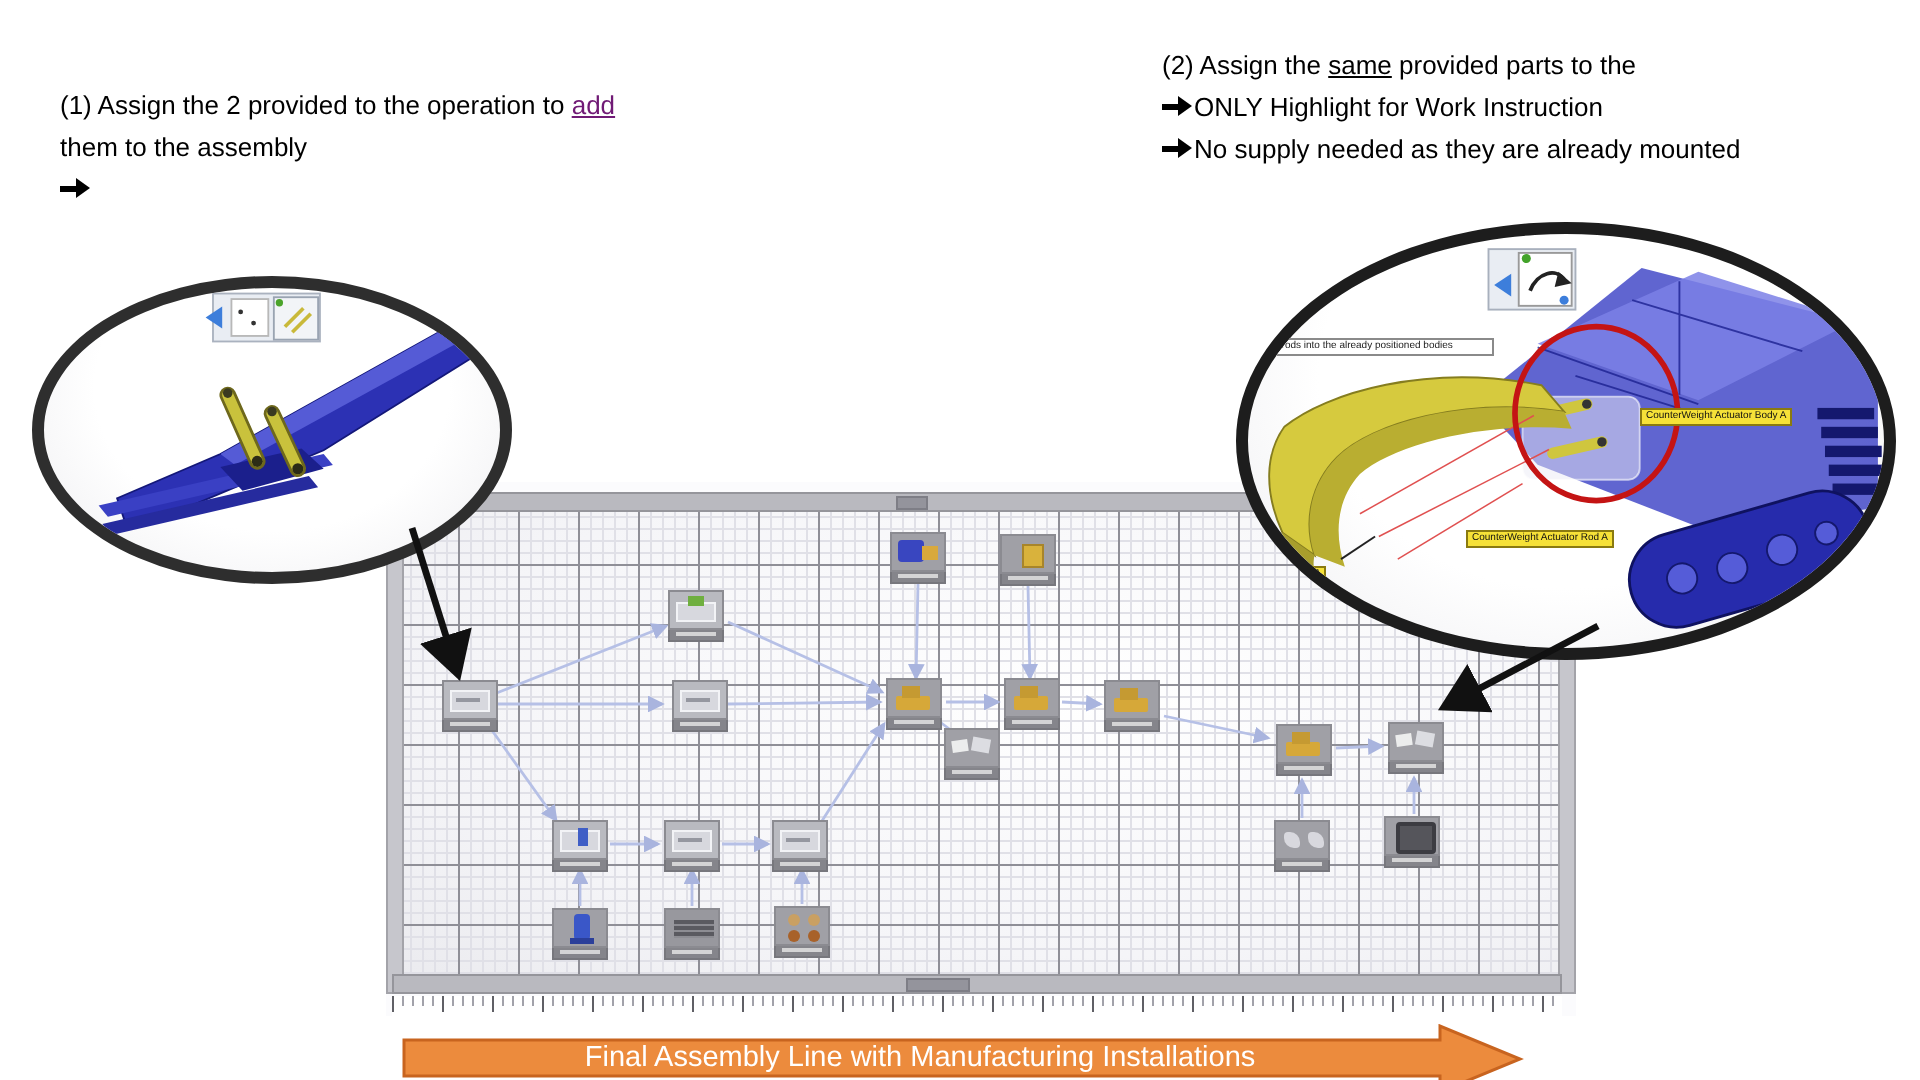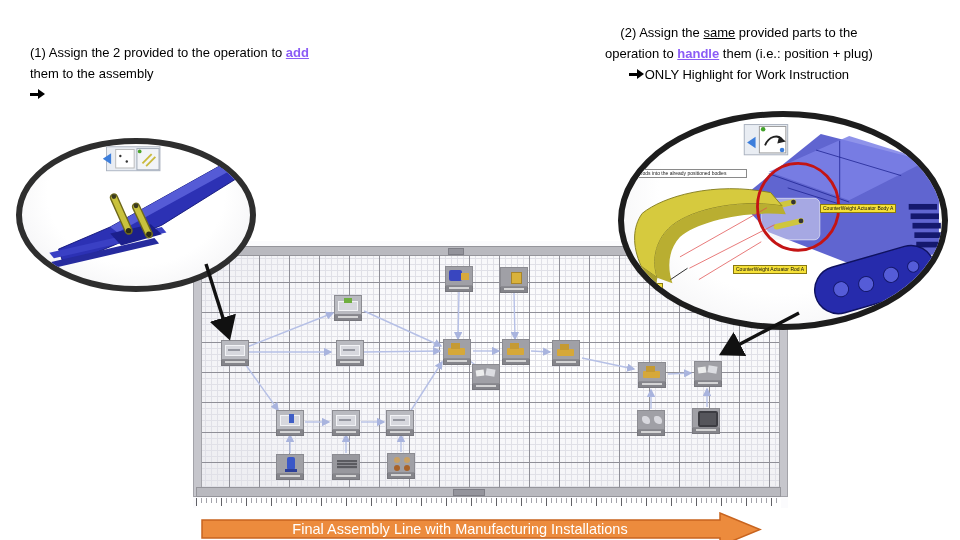--- a/index.html
+++ b/index.html
@@ -2,21 +2,21 @@
 <html><head>
 <meta charset="utf-8">
 <style>
   html,body{margin:0;padding:0;}
   body{width:960px;height:540px;position:relative;overflow:hidden;background:#ffffff;
        font-family:"Liberation Sans","DejaVu Sans",sans-serif;color:#111;}
 
   
   .note{position:absolute;font-size:13px;line-height:21px;color:#000;}
   .note .ln{white-space:nowrap;}
-  .emph-red{color:#8b5cf6;text-decoration:underline;font-weight:bold;}
+  .emph-red{color:#701a75;text-decoration:underline;}
   .und{text-decoration:underline;}
   .tab-arrow{display:inline-block;width:15px;height:10px;position:relative;margin-right:1px;}
   .tab-arrow i{position:absolute;left:0;top:4px;width:8px;height:3px;background:#000;}
   .tab-arrow b{position:absolute;right:0;top:0;width:0;height:0;
                border-left:7px solid #000;border-top:5px solid transparent;border-bottom:5px solid transparent;}
 
   
   .board{position:absolute;left:193px;top:241px;width:595px;height:267px;background:#fbfbfd;}
   .board-grid{position:absolute;left:7px;top:12px;right:7px;bottom:19px;
     background:
@@ -89,24 +89,24 @@
 </style>
 </head>
 <body>
 
 <div class="note" style="left:30px;top:42px;">
   <div class="ln"><span>(1) Assign the 2 provided to the operation to </span><span class="emph-red">add</span></div>
   <div class="ln">them to the assembly</div>
   <div class="ln"><span class="tab-arrow"><i></i><b></b></span></div>
 </div>
 
-<div class="note" style="left:605px;top:22px;text-align:center;">
+<div class="note" style="left:581px;top:22px;">
   <div class="ln"><span>(2) Assign the </span><span class="und">same</span><span> provided parts to the</span></div>
-  <div class="ln"><span>operation to </span><span class="emph-red">handle</span><span> them (i.e.: position + plug)</span></div>
   <div class="ln"><span class="tab-arrow"><i></i><b></b></span><span>ONLY Highlight for Work Instruction</span></div>
+  <div class="ln"><span class="tab-arrow"><i></i><b></b></span><span>No supply needed as they are already mounted</span></div>
 </div>
 
 <div class="board z-board">
   <div class="board-grid"></div>
   <div class="bar-top">
     <div class="bar-chip" style="left:247px;width:14px;"></div>
   </div>
   <div class="side-l"></div>
   <div class="side-r"></div>
   <svg id="edges-svg" class="edges" viewBox="0 0 595 267">

